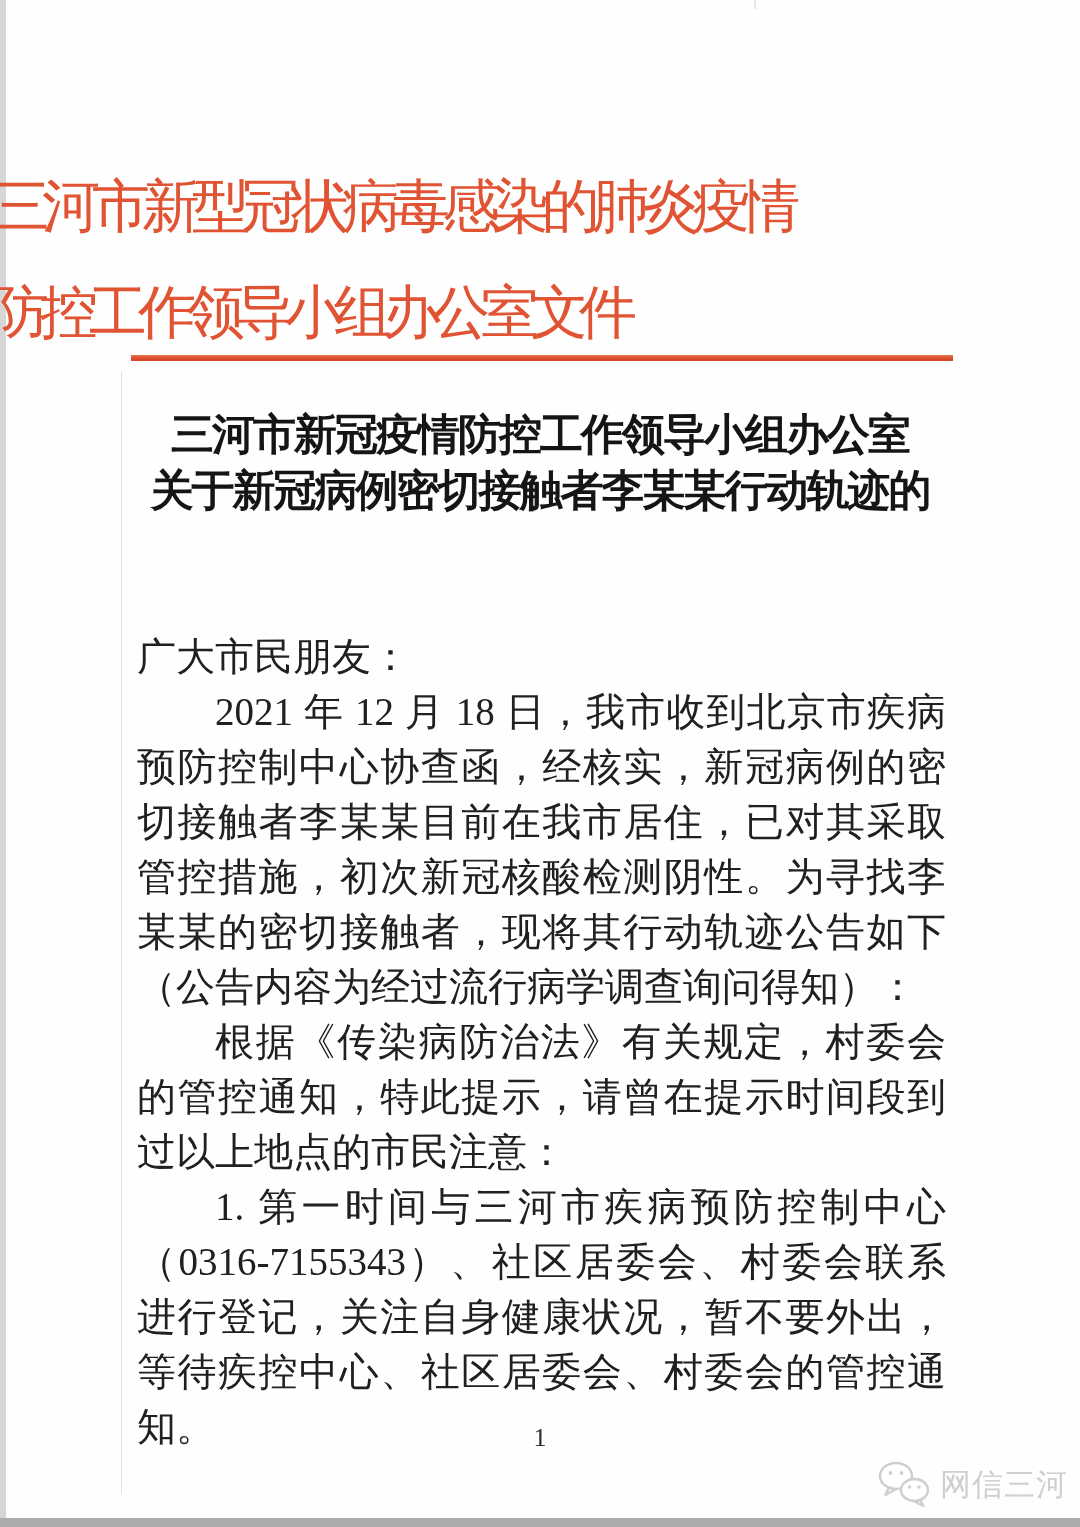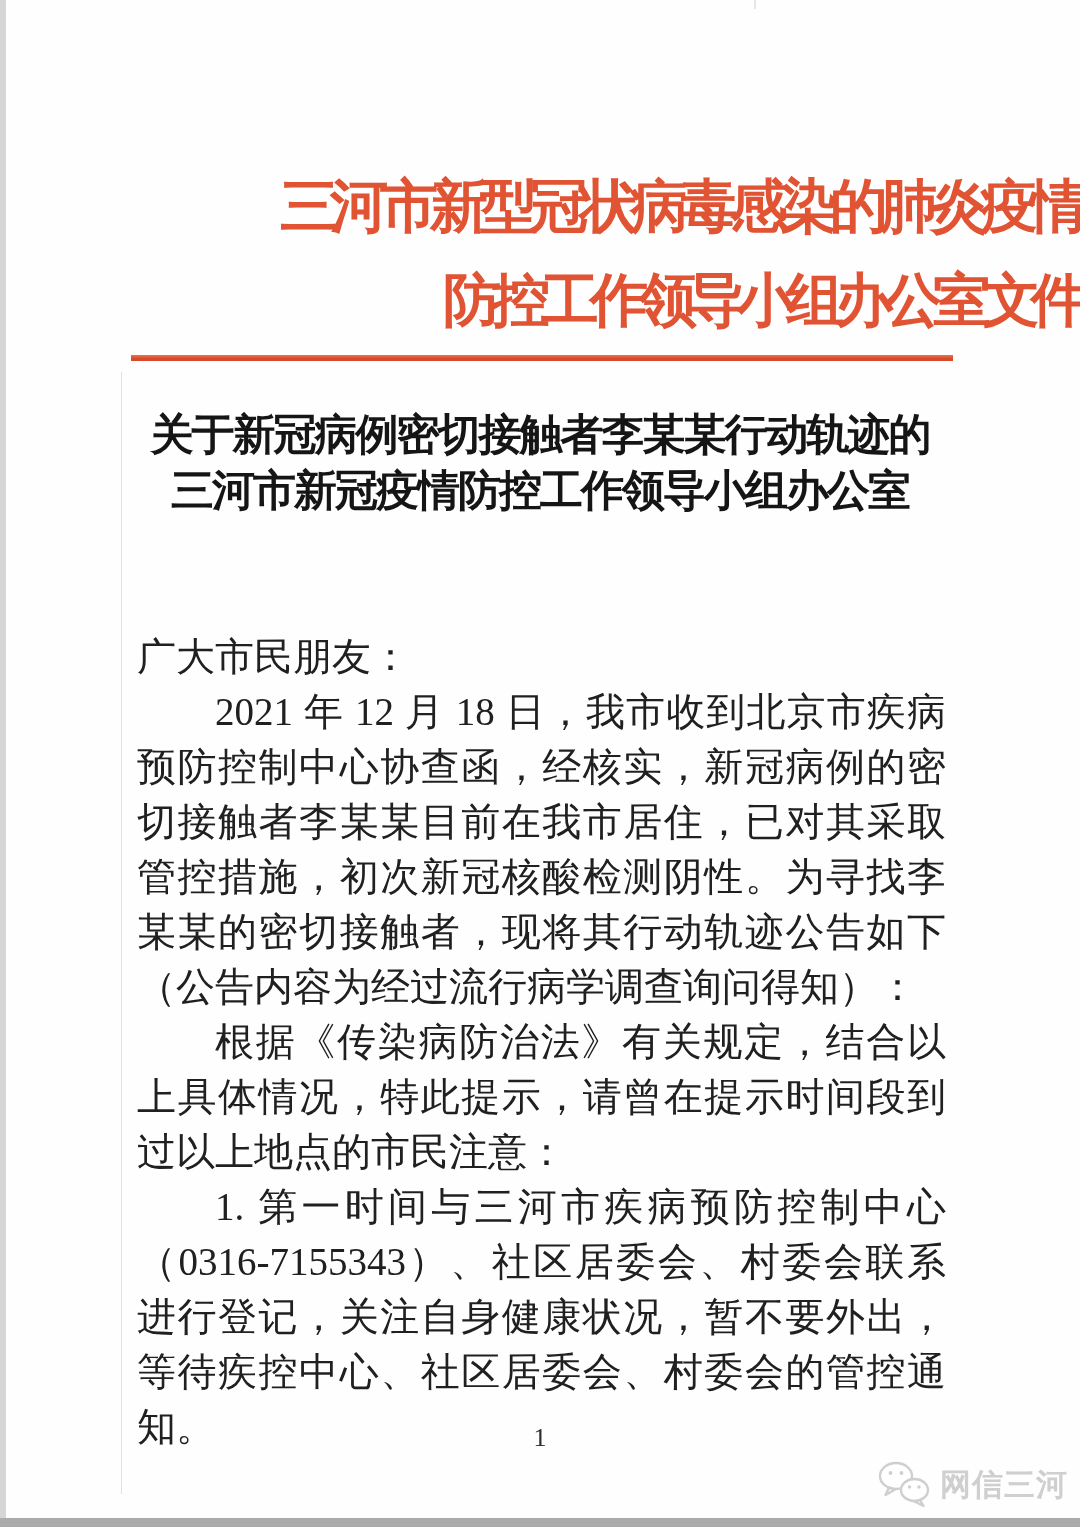--- a/index.html
+++ b/index.html
@@ -13,24 +13,24 @@
   }
   
   .edge-left   { position: absolute; left: 0; top: 0; width: 6px; height: 1518px; background: #d6d6d6; }
   .bottom-band { position: absolute; left: 0; bottom: 0; width: 100%; height: 9px; background: #ababab; }
   .scan-line   { position: absolute; left: 121px; top: 372px; width: 1px; height: 1122px; background: #e0e0e0; }
   .top-mark    { position: absolute; left: 754px; top: 0; width: 2px; height: 9px; background: #e6e6e6; }
 
   
   .letterhead {
     position: absolute; left: 0; top: 178px; width: 100%;
-    text-align: right; font-weight: bold; color: #e05434; line-height: 1;
+    text-align: left; font-weight: normal; color: #e05434; line-height: 1;
   }
   .letterhead .lh1 { font-size: 58px; letter-spacing: -8px; text-indent: -8px; }
-  .letterhead .lh2 { font-size: 58px; letter-spacing: -9px; text-indent: -9px; margin-top: 36px; }
+  .letterhead .lh2 { font-size: 58px; letter-spacing: -9px; text-indent: -9px; margin-top: 48px; }
   .red-rule {
     position: absolute; left: 131px; top: 355px; width: 822px; height: 6px;
     background: linear-gradient(180deg, #e8784e 0%, #d9482a 60%, #d9482a 100%);
   }
 
   
   .doc-title {
     position: absolute; left: 100px; top: 407px; width: 880px;
     text-align: center; font-weight: bold; color: #151515;
     font-size: 43px; letter-spacing: -2px; line-height: 56px;
@@ -51,21 +51,21 @@
   }
 
   
   .watermark {
     position: absolute; left: 876px; top: 1458px;
     display: flex; align-items: center;
     color: #cfcfcf;
   }
   .watermark .wm-icon { flex: 0 0 auto; margin-top: 2px; }
   .watermark .wm-label {
-    margin-left: 8px; font-size: 31px; font-weight: bold;
+    margin-left: 8px; font-size: 31px; font-weight: normal;
     letter-spacing: 1px; font-family: "Liberation Sans", "DejaVu Sans", sans-serif;
     white-space: nowrap;
   }
 </style>
 </head>
 <body>
 
 <div class="canvas">
 
   <div class="edge-left"></div>
@@ -73,28 +73,28 @@
   <div class="scan-line"></div>
 
   <div class="letterhead">
     <div class="lh1">三河市新型冠状病毒感染的肺炎疫情</div>
     <div class="lh2">防控工作领导小组办公室文件</div>
   </div>
 
   <div class="red-rule"></div>
 
   <div class="doc-title">
+    <div>三河市新冠疫情防控工作领导小组办公室</div>
     <div>关于新冠病例密切接触者李某某行动轨迹的</div>
-    <div>三河市新冠疫情防控工作领导小组办公室</div>
   </div>
 
   <div class="body-text">
     <p class="no-indent">广大市民朋友：</p>
     <p>2021 年 12 月 18 日，我市收到北京市疾病预防控制中心协查函，经核实，新冠病例的密切接触者李某某目前在我市居住，已对其采取管控措施，初次新冠核酸检测阴性。为寻找李某某的密切接触者，现将其行动轨迹公告如下（公告内容为经过流行病学调查询问得知）：</p>
-    <p>根据《传染病防治法》有关规定，结合以上具体情况，特此提示，请曾在提示时间段到过以上地点的市民注意：</p>
+    <p>根据《传染病防治法》有关规定，村委会的管控通知，特此提示，请曾在提示时间段到过以上地点的市民注意：</p>
     <p>1. 第一时间与三河市疾病预防控制中心（0316-7155343）、社区居委会、村委会联系进行登记，关注自身健康状况，暂不要外出，等待疾控中心、社区居委会、村委会的管控通知。</p>
   </div>
 
   <div class="page-number">1</div>
 
   <div class="watermark">
     <span class="wm-icon">
       <svg width="56" height="48" viewBox="0 0 56 48" xmlns="http://www.w3.org/2000/svg">
         <g stroke="#cfcfcf" stroke-width="2.4" fill="#ffffff" stroke-linejoin="round">
           <ellipse cx="20" cy="16" rx="16" ry="13"></ellipse>

